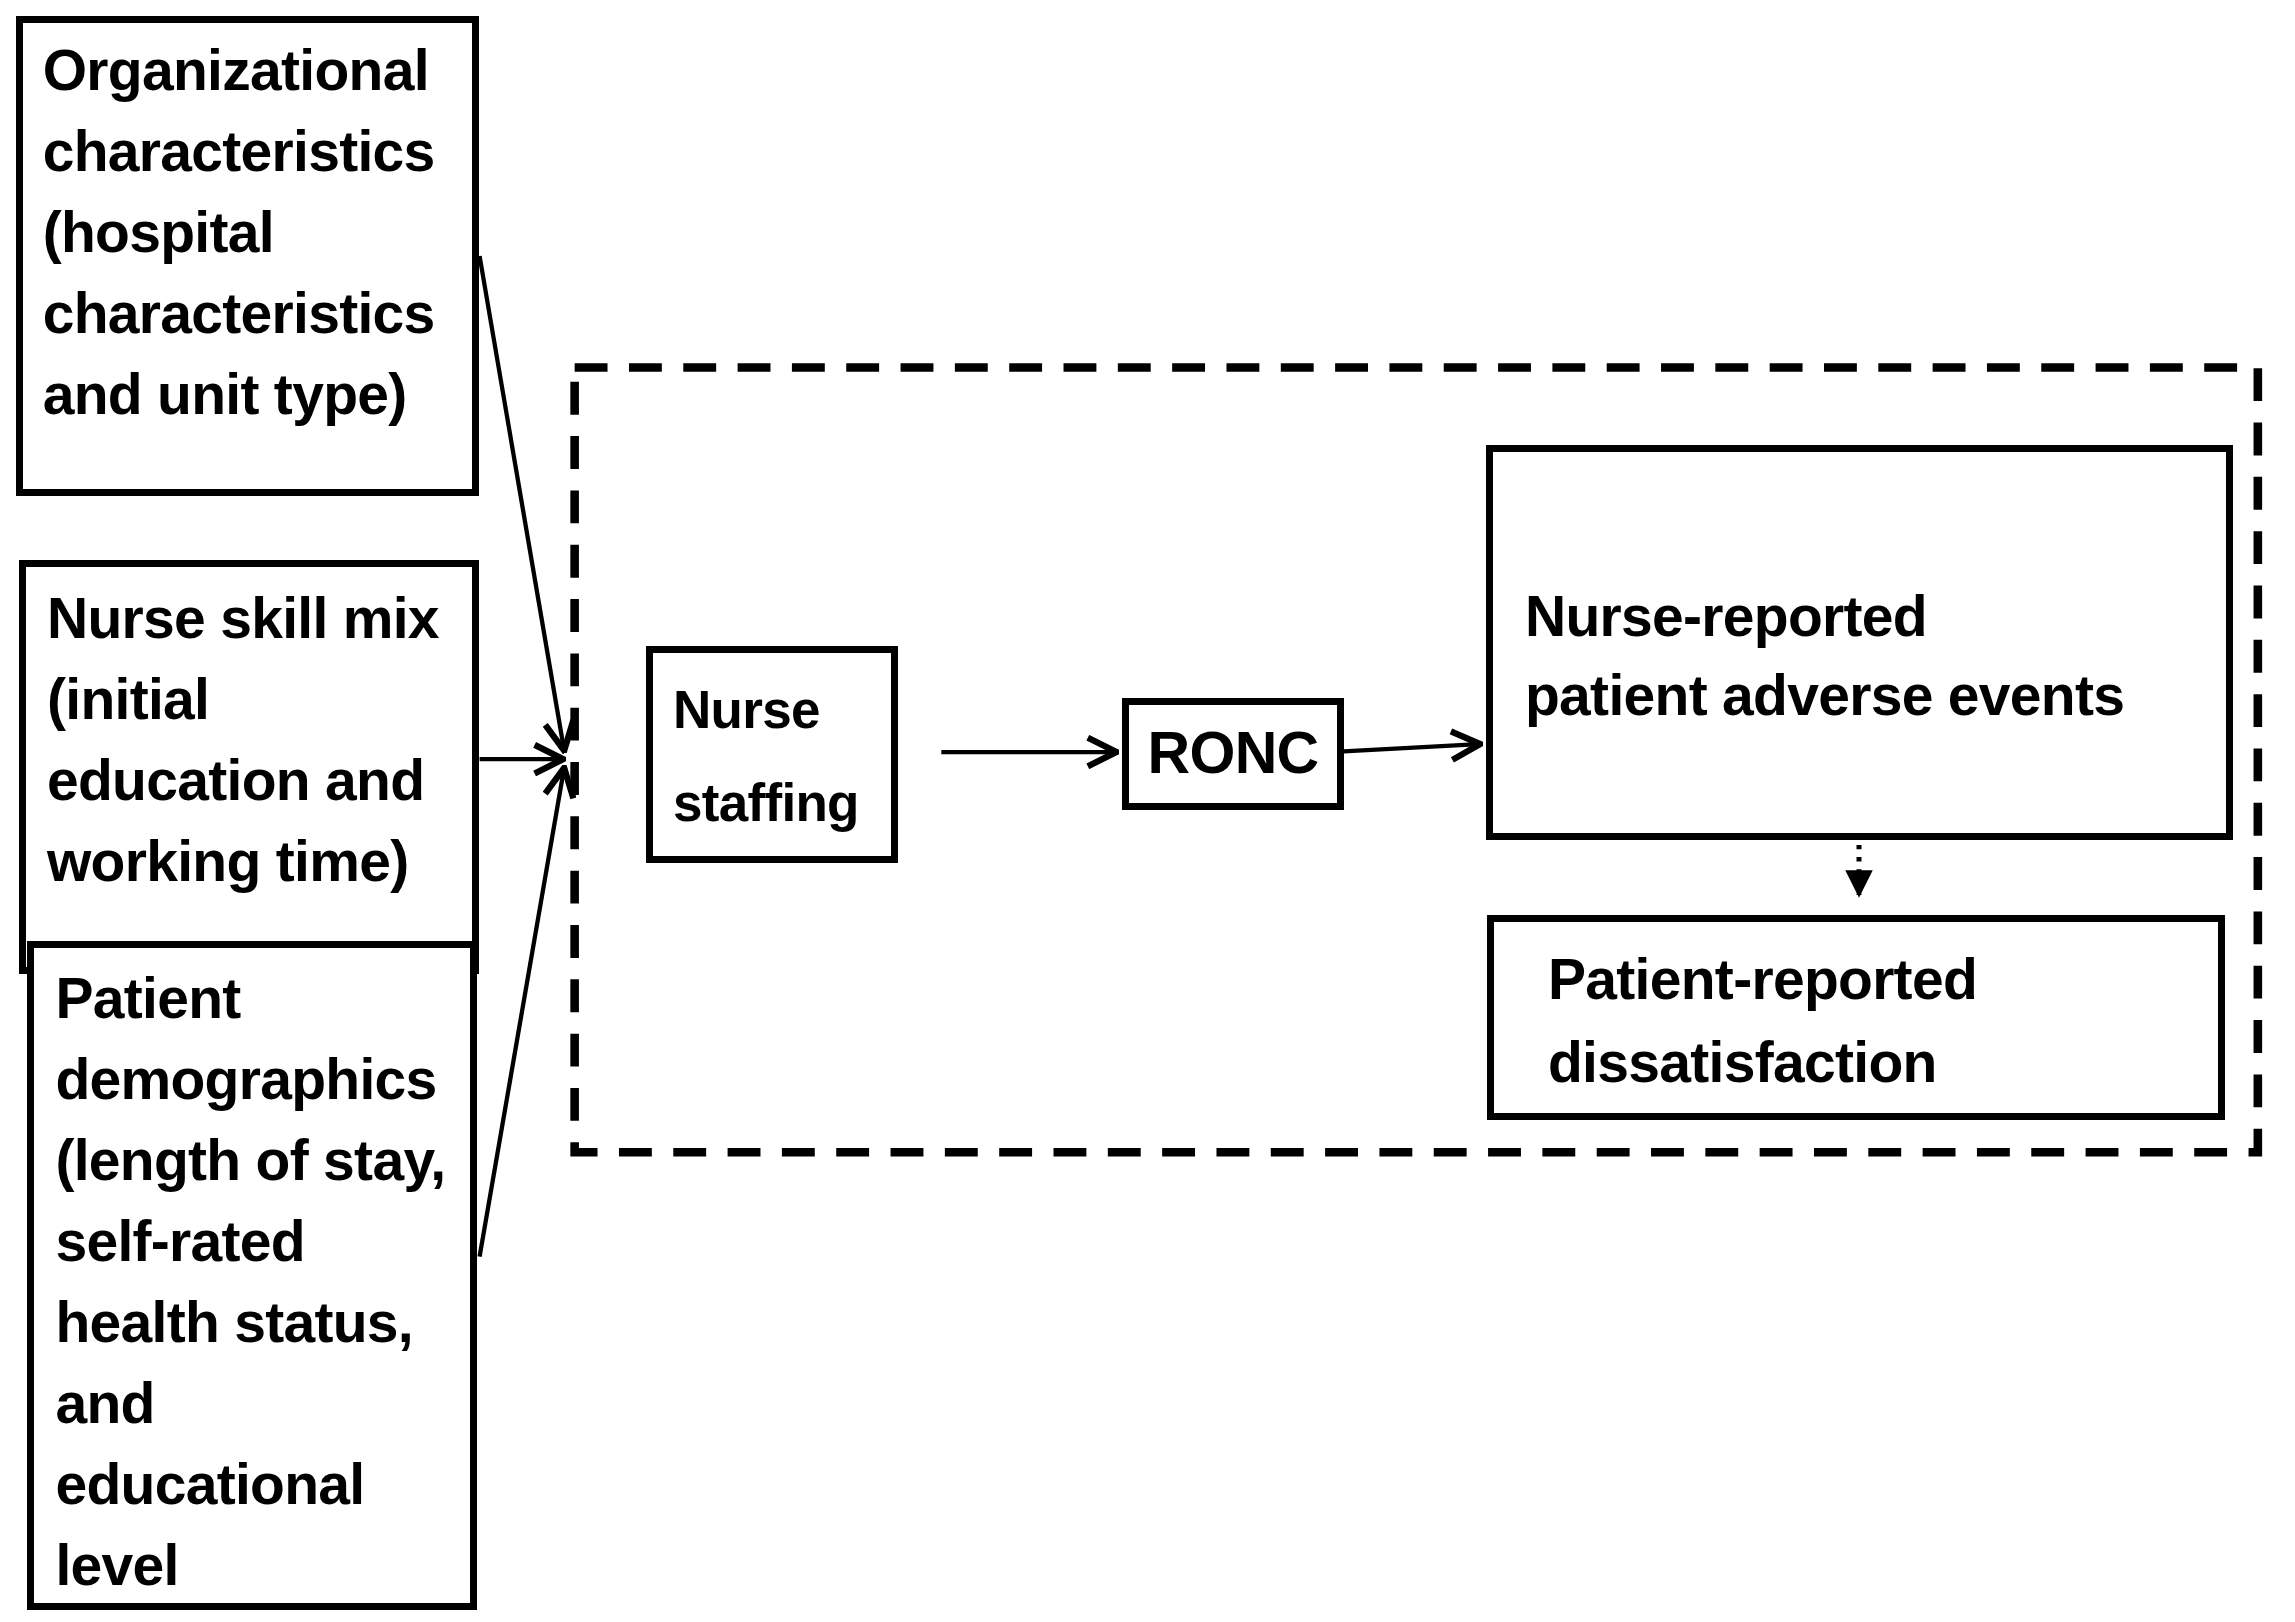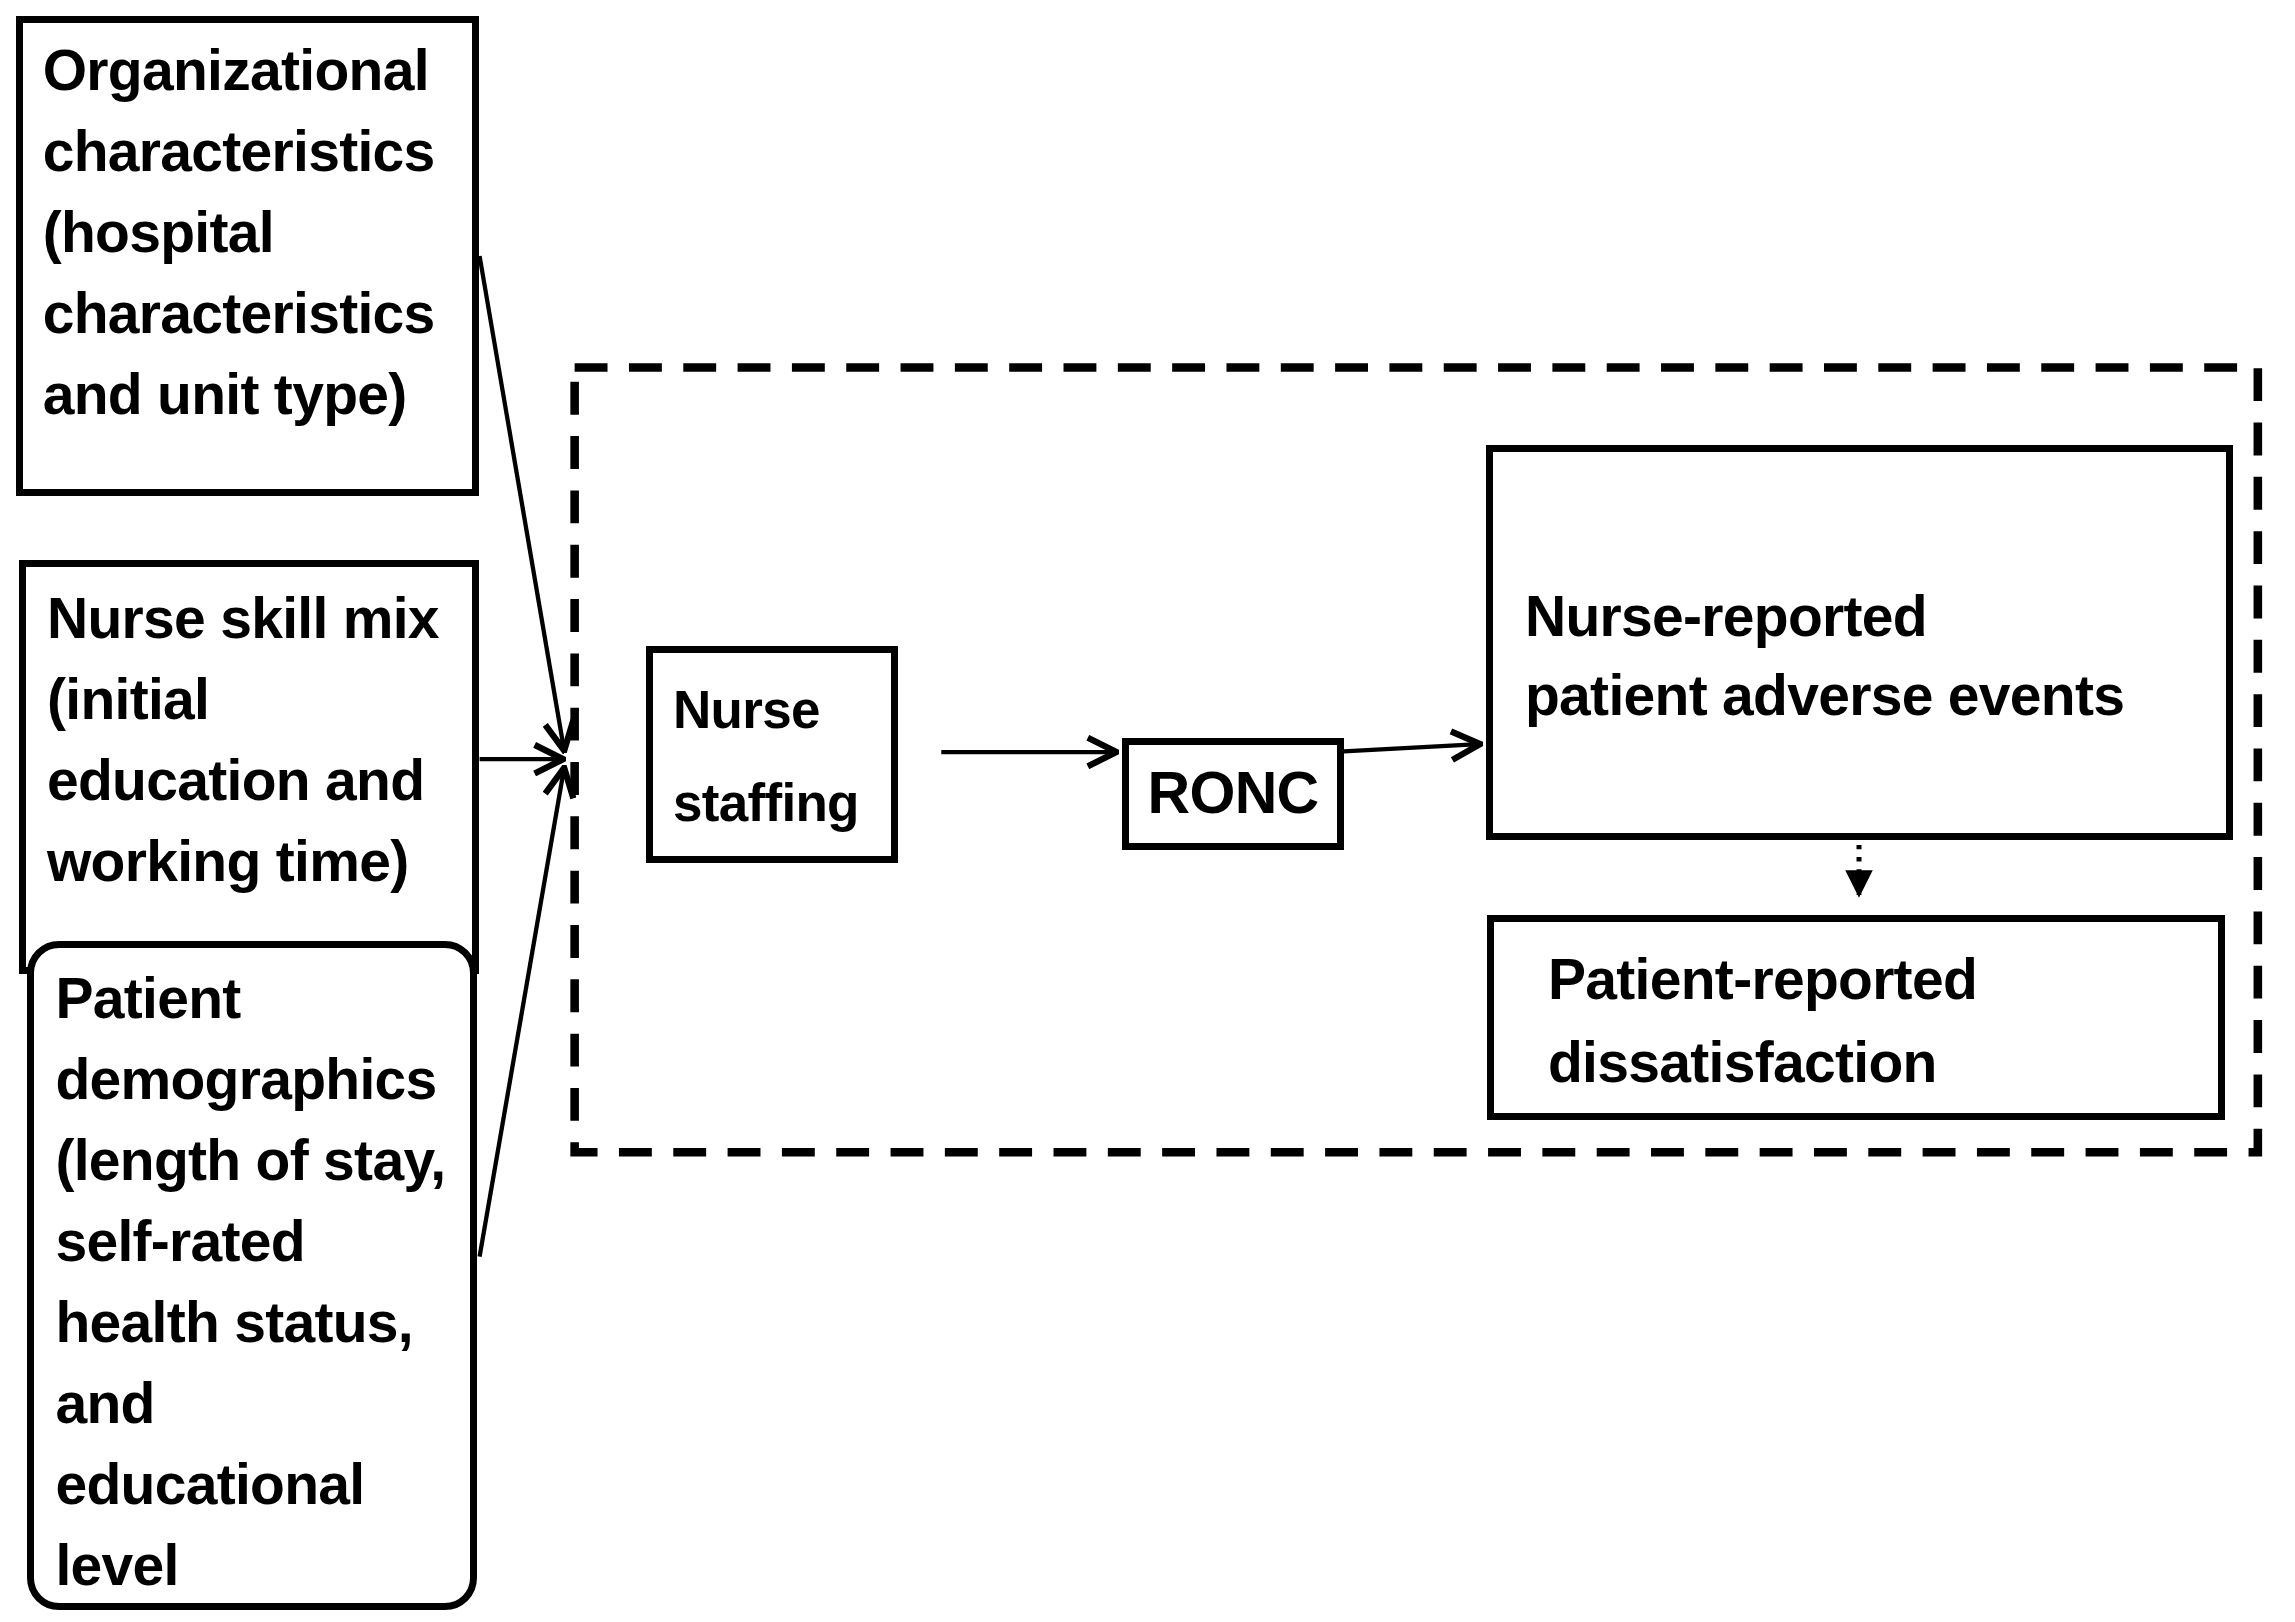--- a/index.html
+++ b/index.html
@@ -17,27 +17,27 @@
     box-sizing:border-box;
     border:7.1px solid #000000;
     background:#ffffff;
     white-space:pre-line;
     letter-spacing:-0.7px;
   }
   
   .box--left{font-size:57px;line-height:81px;}
   #box-org    {left:15.7px;  top:15.7px;   width:463px; height:480px; padding:7.1px 7.1px 0 20px;}
   #box-skill  {left:18.6px;  top:522px;  width:460px; height:414px; padding:11.4px 7.1px 0 21.4px;margin-top:38px;}
-  #box-demo   {left:27px;  top:941px; width:450px; height:669px; padding:10px 7.1px 0 21.4px;border-radius:32px;}
+  #box-demo   {left:27px;  top:941px; width:450px; height:669px; padding:10px 7.1px 0 21.4px;}
   
   #box-staff  {left:646px; top:646px;  width:252px; height:217px;
                font-size:53px;line-height:93px;padding:10px 7.1px 0 20px;}
   
   #box-ronc   {left:1122px;top:698px;  width:222px; height:112px;
-               font-size:59px;line-height:97px;text-align:center;padding:0;margin-top:40px;}
+               font-size:59px;line-height:97px;text-align:center;padding:0;}
   
   #box-nurse-rep{left:1486px;top:445px;width:747px;height:395px;
                font-size:57px;line-height:79px;padding:14.3px 7.1px 0 32px;}
   #box-nurse-rep .para2{margin-top:32px;}
   #box-nurse-rep .para{white-space:pre-line;}
   
   #box-patient-rep{left:1487px;top:915px;width:738px;height:205px;
                font-size:57px;line-height:83px;padding:15.7px 7.1px 0 54px;}
   svg.connectors{position:absolute;left:0;top:0;width:2295px;height:1622px;}
 </style>

